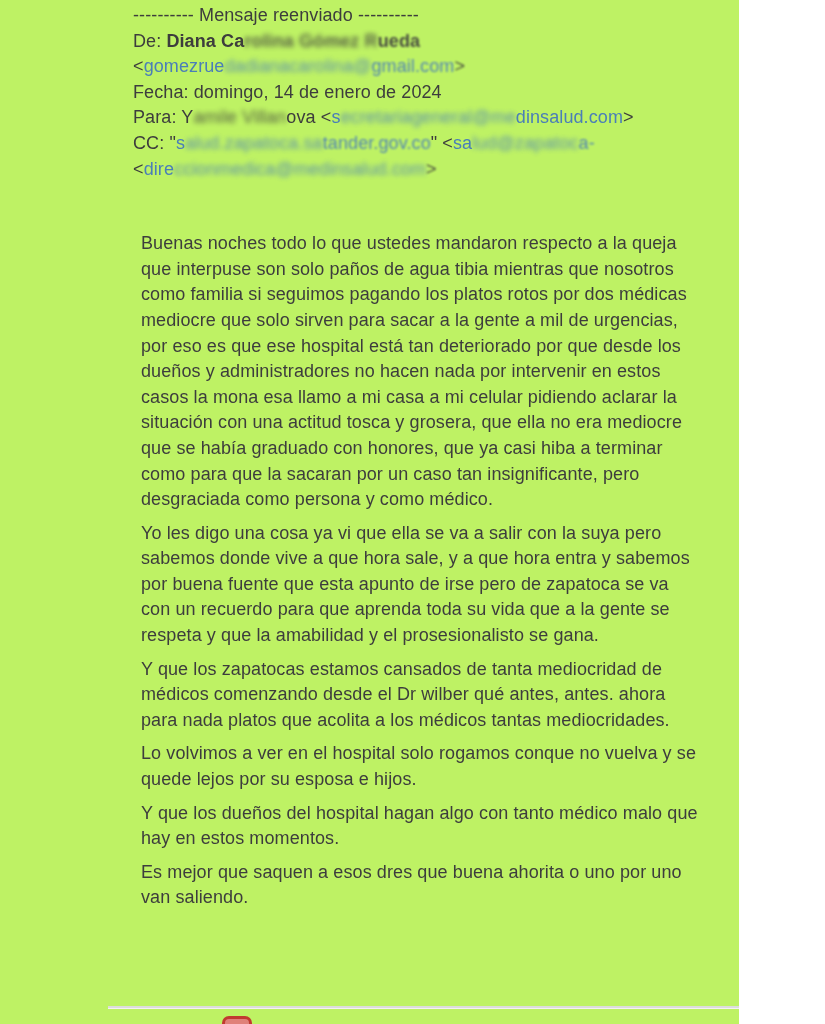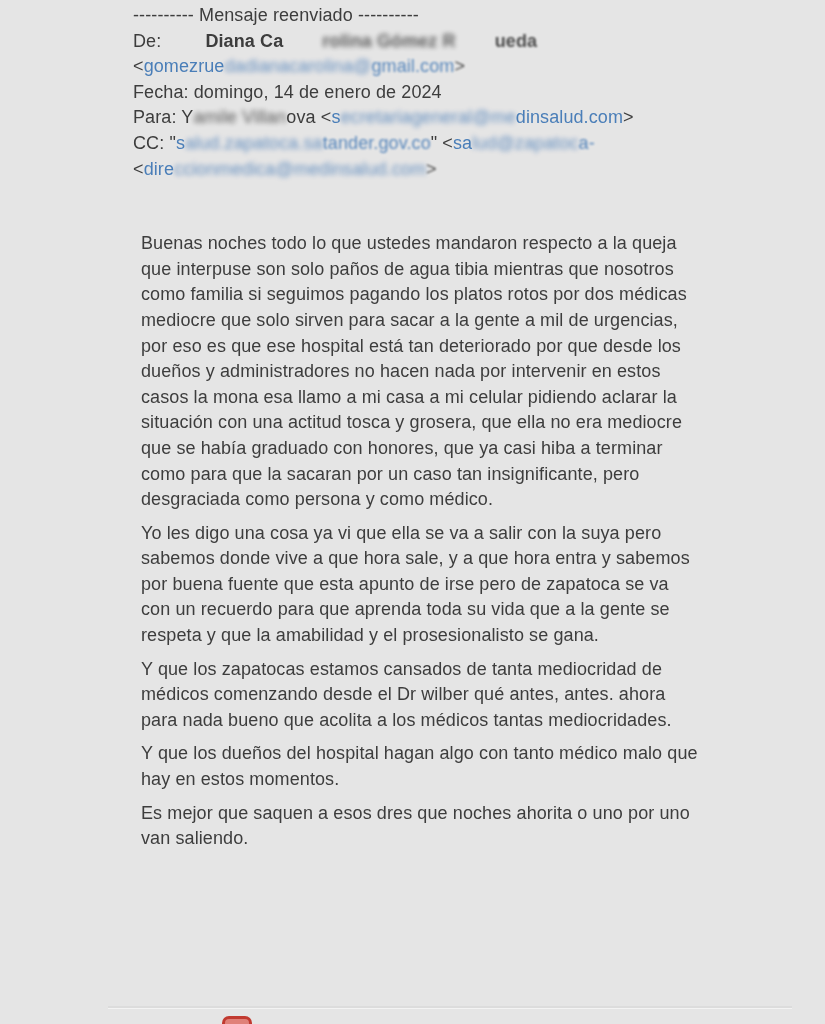--- a/index.html
+++ b/index.html
@@ -1,25 +1,25 @@
 <!DOCTYPE html>
 <html><head>
 <meta charset="utf-8">
 <style>
   html,body{margin:0;padding:0;background:#ffffff;}
   .page{
-    position:relative;width:825px;height:1024px;background:#e5e5e5;overflow:hidden;
+    position:relative;width:739px;height:1024px;background:#bef264;overflow:hidden;
     font-family:"Liberation Sans",sans-serif;color:#3d3d3d;
   }
   .content{
     position:absolute;left:133px;top:3px;width:578px;
     font-size:18px;line-height:25.6px;letter-spacing:0.1px;
   }
   .hline{white-space:nowrap;}
-  .b{font-weight:700;margin-left:39px;}
+  .b{font-weight:700;}
   .lnk{color:#4a7eb8;cursor:pointer;text-align:center;}
   .rh{filter:blur(2.8px);opacity:.82;display:inline-block;}
   .rl{filter:blur(1.3px);opacity:.92;display:inline-block;}
   .body-block{margin-top:49px;}
   .body-block p{margin:8px;}
   .divider{
     position:absolute;left:108px;top:1006px;width:684px;height:2px;
     background:#dcdcdc;box-shadow:0 1px 0 #f3f3f3;
   }
   .red-icon{
@@ -64,22 +64,23 @@
 
       <div class="hline">
         <span>&lt;</span><span class="lnk"><span>dire</span><span class="rh">ccionmedica@medinsalud.com</span></span><span class="rl">&gt;</span>
       </div>
 
     </div>
 
     <div class="body-block">
       <p>Buenas noches todo lo que ustedes mandaron respecto a la queja que interpuse son solo paños de agua tibia mientras que nosotros como familia si seguimos pagando los platos rotos por dos médicas mediocre que solo sirven para sacar a la gente a mil de urgencias, por eso es que ese hospital está tan deteriorado por que desde los dueños y administradores no hacen nada por intervenir en estos casos la mona esa llamo a mi casa a mi celular pidiendo aclarar la situación con una actitud tosca y grosera, que ella no era mediocre que se había graduado con honores, que ya casi hiba a terminar como para que la sacaran por un caso tan insignificante, pero desgraciada como persona y como médico.</p>
       <p>Yo les digo una cosa ya vi que ella se va a salir con la suya pero sabemos donde vive a que hora sale, y a que hora entra y sabemos por buena fuente que esta apunto de irse pero de zapatoca se va con un recuerdo para que aprenda toda su vida que a la gente se respeta y que la amabilidad y el prosesionalisto se gana.</p>
-      <p>Y que los zapatocas estamos cansados de tanta mediocridad de médicos comenzando desde el Dr wilber qué antes, antes. ahora para nada bueno que acolita a los médicos tantas mediocridades.</p>
+      <p>Y que los zapatocas estamos cansados de tanta mediocridad de médicos comenzando desde el Dr wilber qué antes, antes. ahora para nada platos que acolita a los médicos tantas mediocridades.</p>
+      <p>Lo volvimos a ver en el hospital solo rogamos conque no vuelva y se quede lejos por su esposa e hijos.</p>
       <p>Y que los dueños del hospital hagan algo con tanto médico malo que hay en estos momentos.</p>
-      <p>Es mejor que saquen a esos dres que noches ahorita o uno por uno van saliendo.</p>
+      <p>Es mejor que saquen a esos dres que buena ahorita o uno por uno van saliendo.</p>
     </div>
 
   </div>
 
   <div class="divider"></div>
   <div class="red-icon"></div>
 </div>
 
 </body></html>

